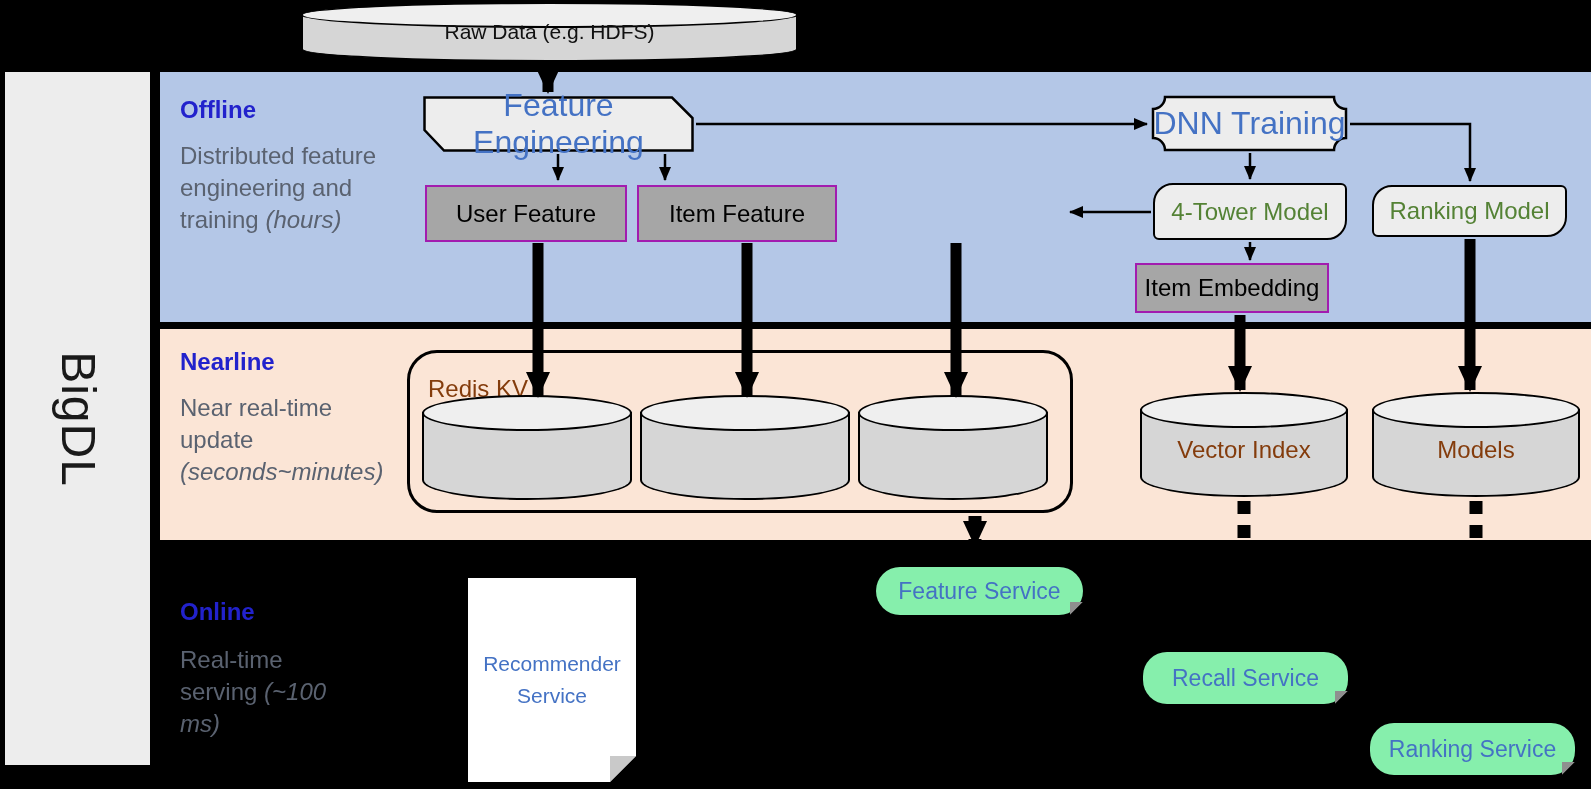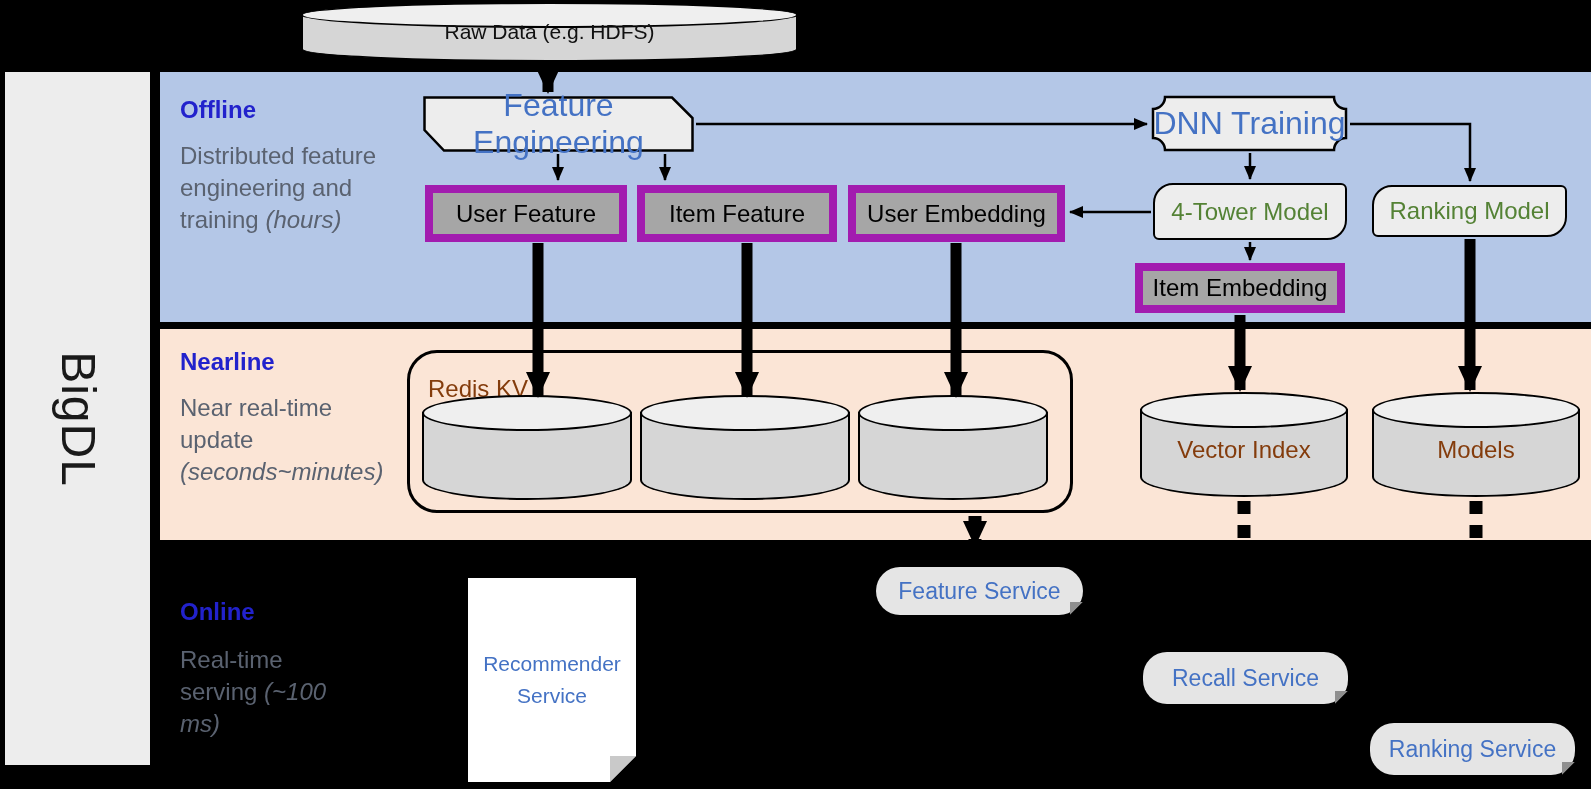--- a/index.html
+++ b/index.html
@@ -22,42 +22,42 @@
   }
   
   .band-offline{left:160px;top:72px;width:1431px;height:250px;background:var(--offline-bg);}
   .band-divider{left:160px;top:322px;width:1431px;height:7px;background:#000;}
   .band-nearline{left:160px;top:329px;width:1431px;height:211px;background:var(--nearline-bg);}
   
   .sec-title{font-size:24px;font-weight:bold;color:var(--title-blue);white-space:nowrap;}
   .sec-desc{font-size:24px;line-height:32px;color:var(--desc-gray);}
   .sec-desc em{font-style:italic;}
   
-  .gbox{background:var(--box-gray);border:8px solid #a21caf;display:flex;align-items:center;justify-content:center;
+  .gbox{background:var(--box-gray);border:2px solid #a21caf;display:flex;align-items:center;justify-content:center;
         font-size:24px;color:#000;text-align:center;box-sizing:border-box;}
   .rbox{background:var(--panel-bg);border:2.5px solid #000;display:flex;align-items:center;justify-content:center;
         font-size:24px;text-align:center;box-sizing:border-box;border-radius:20px 6px 20px 6px;}
   .shape-label{position:absolute;inset:0;display:flex;align-items:center;justify-content:center;
         font-size:32px;text-align:center;}
   .blue{color:var(--blue-text);} .green{color:var(--green-text);} .brown{color:var(--brown-text);}
   
   .cyl{position:absolute;}
   .cyl .body{position:absolute;left:0;right:0;top:17px;bottom:0;background:var(--cyl-body);
         border:2.5px solid #000;border-top:none;border-radius:0 0 50% 50%/0 0 20px 20px;box-sizing:border-box;}
   .cyl .top{position:absolute;left:0;right:0;top:0;height:36px;background:var(--cyl-top);
         border:2.5px solid #000;border-radius:50%;box-sizing:border-box;}
   .cyl .clabel{position:absolute;left:0;right:0;top:42%;text-align:center;font-size:24px;}
   .rawcyl .body{top:12px;border-radius:0 0 50% 50%/0 0 13px 13px;}
   .rawcyl .top{height:26px;}
   .rawcyl .clabel{top:30%;font-size:21px;color:#111;}
   
   .redis{left:407px;top:350px;width:666px;height:163px;border:3px solid #000;border-radius:30px;box-sizing:border-box;}
   .redis .rlabel{position:absolute;left:18px;top:6px;font-size:24px;color:var(--brown-text);margin-top:16px;}
   
-  .svc{background:#e5e5e5;display:flex;align-items:center;justify-content:center;font-size:23px;color:var(--blue-text);
+  .svc{background:#86efac;display:flex;align-items:center;justify-content:center;font-size:23px;color:var(--blue-text);
        clip-path:polygon(0 0,100% 0,100% calc(100% - 13px),calc(100% - 13px) 100%,0 100%);border-radius:24px;}
   .svc::after{content:"";position:absolute;right:0;bottom:0;width:13px;height:13px;background:#8f8f8f;
        clip-path:polygon(0 100%,100% 0,0 0);}
   .doc{background:#fff;display:flex;align-items:center;justify-content:center;text-align:center;
        font-size:21px;color:var(--blue-text);line-height:32px;
        clip-path:polygon(0 0,100% 0,100% calc(100% - 26px),calc(100% - 26px) 100%,0 100%);}
   .doc::after{content:"";position:absolute;right:0;bottom:0;width:26px;height:26px;background:#c9c9c9;
        clip-path:polygon(0 100%,100% 0,0 0);}
   #overlay{position:absolute;left:0;top:0;pointer-events:none;}
 </style>
@@ -91,22 +91,21 @@
 
   <div class="abs" style="left:423px;top:96px;width:271px;height:56px;">
     <svg width="271" height="56" viewBox="0 0 271 56">
       <polygon points="1.5,1.5 249,1.5 269.5,22 269.5,54.5 21,54.5 1.5,34" fill="#ededed" stroke="#000" stroke-width="2.5"></polygon>
     </svg>
     <div class="shape-label blue">Feature Engineering</div>
   </div>
 
   <div class="abs gbox" style="left:425px;top:185px;width:202px;height:57px;">User Feature</div>
   <div class="abs gbox" style="left:637px;top:185px;width:200px;height:57px;">Item Feature</div>
-  <div class="abs gbox" style="left:848px;top:185px;width:217px;height:57px;">User Embedding</div>
-  <div class="abs gbox" style="left:1135px;top:263px;width:210px;height:50px;">Item Embedding</div>
+  <div class="abs gbox" style="left:1135px;top:263px;width:194px;height:50px;">Item Embedding</div>
 
   <div class="abs" style="left:1151px;top:95px;width:197px;height:57px;">
     <svg width="197" height="57" viewBox="0 0 197 57">
       <path d="M14,2 L183,2 A12,12 0 0 0 195,14 L195,43 A12,12 0 0 0 183,55 L14,55 A12,12 0 0 0 2,43 L2,14 A12,12 0 0 0 14,2 Z" fill="#ededed" stroke="#000" stroke-width="2.5"></path>
     </svg>
     <div class="shape-label blue">DNN Training</div>
   </div>
 
   <div class="abs rbox green" style="left:1153px;top:183px;width:194px;height:57px;">4-Tower Model</div>
   <div class="abs rbox green" style="left:1372px;top:185px;width:195px;height:52px;">Ranking Model</div>

